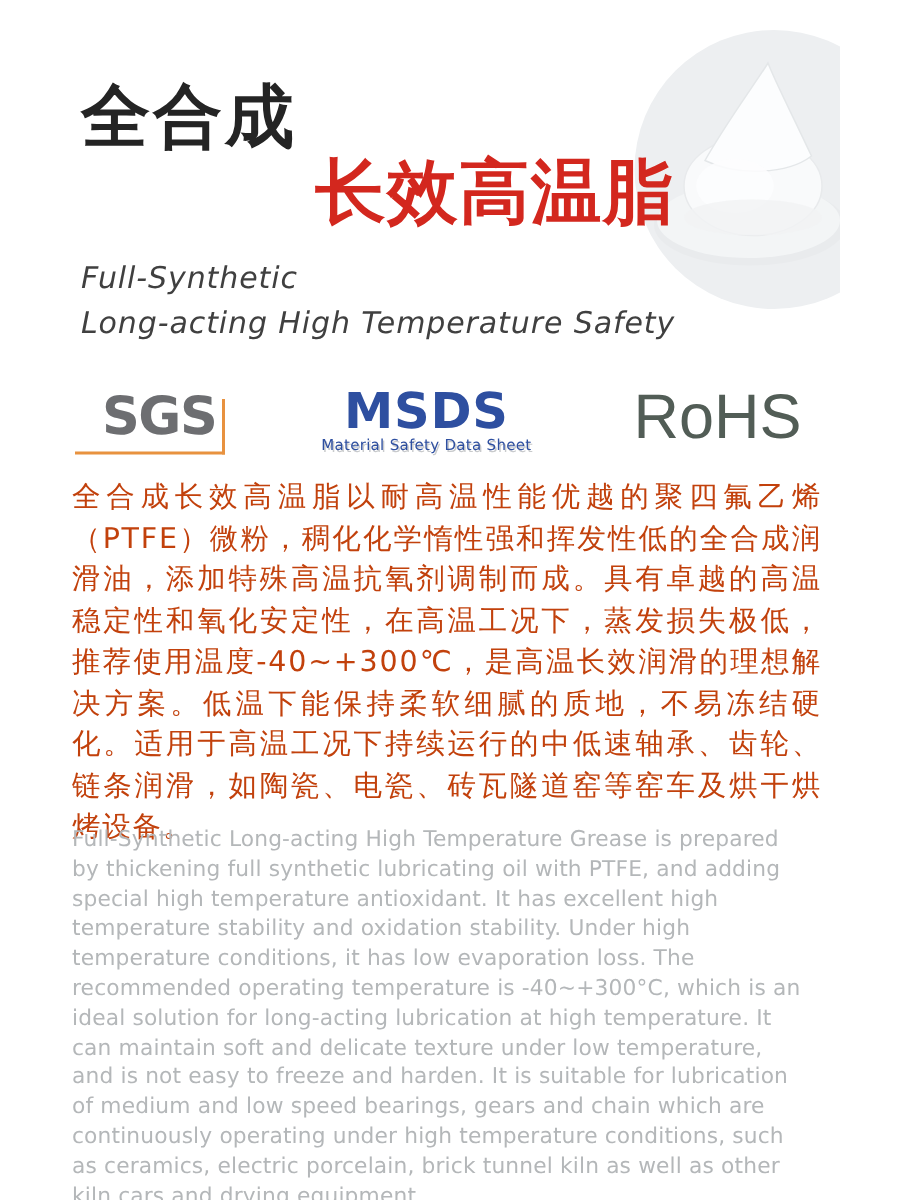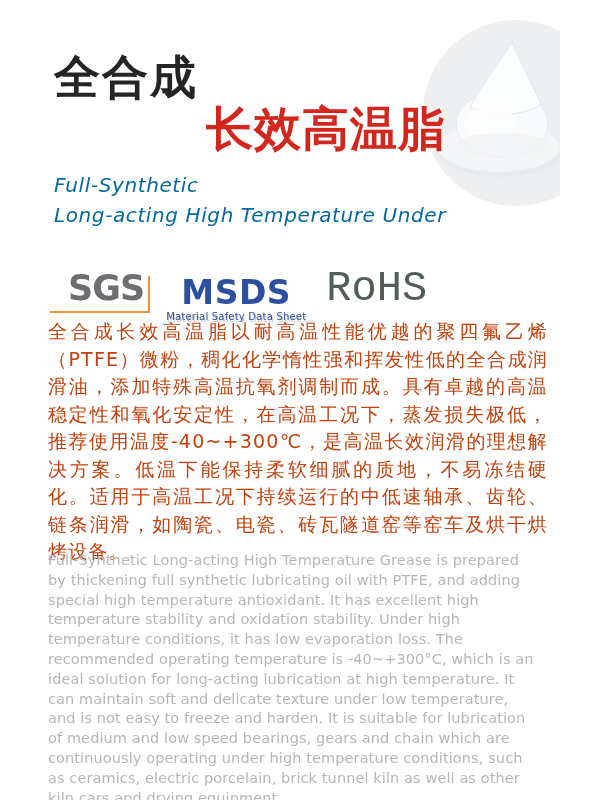--- a/index.html
+++ b/index.html
@@ -7,31 +7,31 @@
     position:relative;width:600px;height:800px;background:#fff;overflow:hidden;
     font-family:"DejaVu Sans","Liberation Sans",sans-serif;
   }
   
   .photo-wrap{position:absolute;left:420px;top:0;width:140px;height:226px;overflow:hidden;}
   
   .header{position:absolute;left:54px;top:52px;}
   .title-cn{margin:0;font-weight:700;line-height:51px;}
   .title-black{display:block;font-size:46px;color:#242424;letter-spacing:2px;}
   .title-red{display:block;font-size:47px;color:#d3271e;letter-spacing:1px;text-align:right;}
-  .subtitle{margin:16px 0 0 0;font-style:italic;color:#0369a1;font-size:20px;line-height:30px;letter-spacing:0.6px;}
+  .subtitle{margin:16px 0 0 0;font-style:italic;color:#404040;font-size:20px;line-height:30px;letter-spacing:0.6px;}
   
-  .certs{position:absolute;left:50px;top:256px;display:flex;align-items:center;}
+  .certs{position:absolute;left:50px;top:256px;display:flex;align-items:flex-start;gap:48px;}
   .sgs{position:relative;padding:4px 6px 7px 18px;}
   .sgs-text{font-size:35px;font-weight:800;color:#6d6e71;letter-spacing:-1px;line-height:36px;}
   .sgs-hline{position:absolute;left:0;right:0;bottom:0;height:2px;background:#e8923f;}
   .sgs-vline{position:absolute;right:0;top:10px;bottom:0;width:2px;background:#e8923f;}
   .msds{margin-left:16px;text-align:center;margin-top:2px;}
-  .msds-text{display:block;font-size:33px;font-weight:800;color:#2e4fa0;line-height:32px;letter-spacing:0.5px;margin-top:19px;}
+  .msds-text{display:block;font-size:33px;font-weight:800;color:#2e4fa0;line-height:32px;letter-spacing:0.5px;}
   .msds-sub{display:block;font-size:10px;font-weight:400;color:#2e4fa0;letter-spacing:0.2px;margin-top:2px;text-shadow:1px 1.5px 0 #c8cacc;}
-  .rohs{margin-left:20px;font-family:Liberation Mono, monospace;font-size:42px;line-height:46px;color:#525d56;margin-top:-1px;}
+  .rohs{margin-left:20px;font-family:Liberation Sans, sans-serif;font-size:42px;line-height:46px;color:#525d56;margin-top:-1px;}
   
   .desc-cn{
     position:absolute;left:48px;top:318px;width:500px;margin:0;
     font-size:19px;line-height:27.5px;color:#c2410c;
     text-align:justify;letter-spacing:1.2px;
   }
   .desc-en{
     position:absolute;left:48px;top:551px;width:492px;margin:0;
     font-size:14.5px;line-height:19.8px;color:#b4b7b9;letter-spacing:0.1px;
   }
@@ -53,21 +53,21 @@
     </svg>
   </div>
 
   <div class="header">
     <h1 class="title-cn">
       <span class="title-black">全合成</span>
       <span class="title-red">长效高温脂</span>
     </h1>
     <p class="subtitle">
       <span>Full-Synthetic</span><br>
-      <span>Long-acting High Temperature Under</span>
+      <span>Long-acting High Temperature Safety</span>
     </p>
   </div>
 
   <div class="certs">
     <div class="sgs">
       <span class="sgs-text">SGS</span>
       <span class="sgs-hline"></span>
       <span class="sgs-vline"></span>
     </div>
     <div class="msds">

